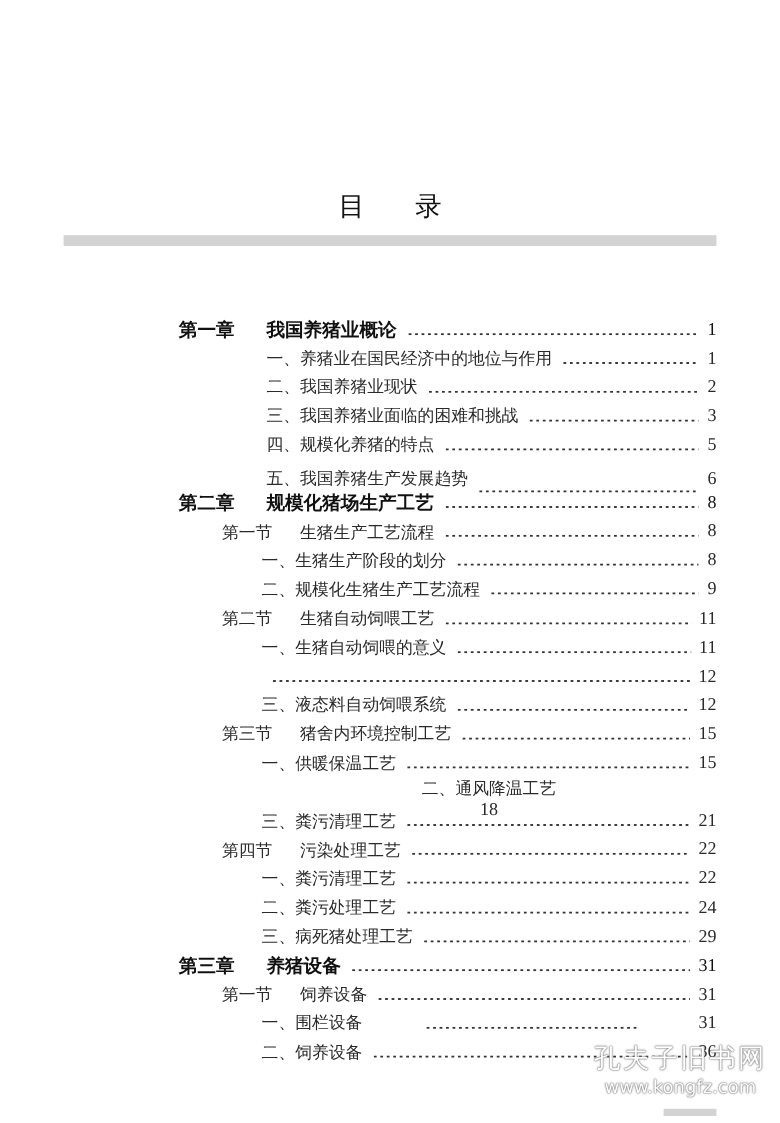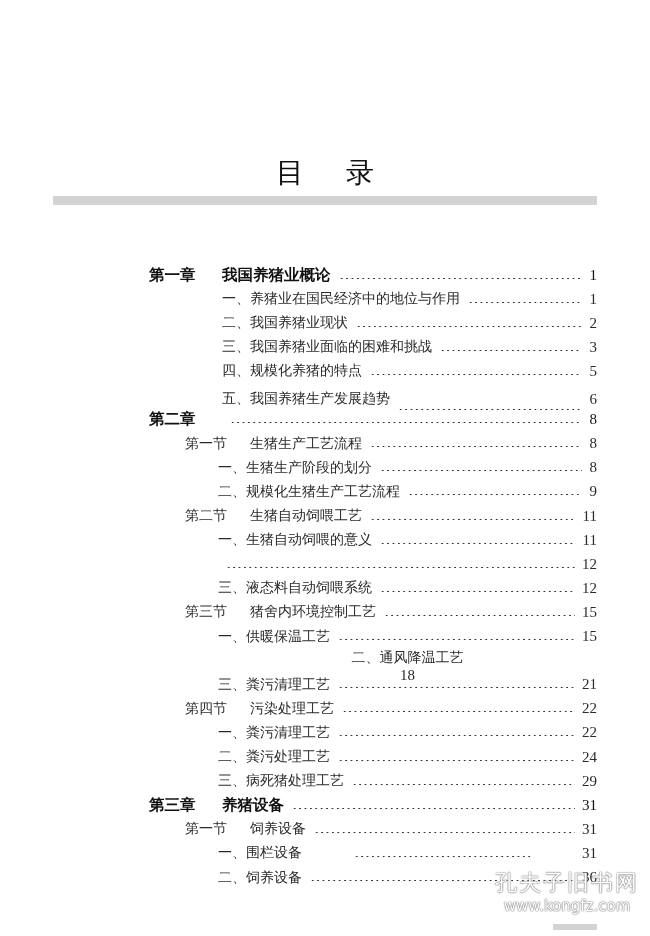--- a/index.html
+++ b/index.html
@@ -4,21 +4,21 @@
 <style>
   html, body { margin: 0; padding: 0; background: #ffffff; }
   body {
     width: 650px; height: 936px; position: relative; overflow: hidden;
     font-family: "DejaVu Serif", "Liberation Serif", serif;
     color: #1a1a1a;
   }
   .title {
     position: absolute; top: 152px; left: 0; width: 650px;
     text-align: center; font-family: "DejaVu Sans", "Liberation Sans", sans-serif;
-    font-size: 28px; line-height: 42px; color: #111; letter-spacing: 0;
+    font-size: 22px; line-height: 42px; color: #111; letter-spacing: 0;
   }
   .title span { display: inline-block; }
   .title .gap { width: 42px; }
   .rule {
     position: absolute; left: 53px; top: 196px; width: 544px; height: 9px;
     background: #d3d3d3;
   }
   .toc { position: absolute; top: 263px; left: 0; width: 650px; }
   .row {
     position: absolute; height: 24px; display: flex; align-items: center;
@@ -83,20 +83,21 @@
       <span class="dots"></span>
       <span class="pg">5</span>
     </div>
     <div class="row item1" style="top: 120.5px; align-items: flex-end;">
       <span class="ttl">五、我国养猪生产发展趋势</span>
       <span class="dots"></span>
       <span class="pg">6</span>
     </div>
     <div class="row chapter" style="top: 144.6px;">
       <span class="lbl">第二章</span>
+      <span class="ttl">规模化猪场生产工艺</span>
       <span class="dots"></span>
       <span class="pg">8</span>
     </div>
     <div class="row section" style="top: 168.7px;">
       <span class="lbl">第一节</span>
       <span class="ttl">生猪生产工艺流程</span>
       <span class="dots"></span>
       <span class="pg">8</span>
     </div>
     <div class="row item" style="top: 192.8px;">

